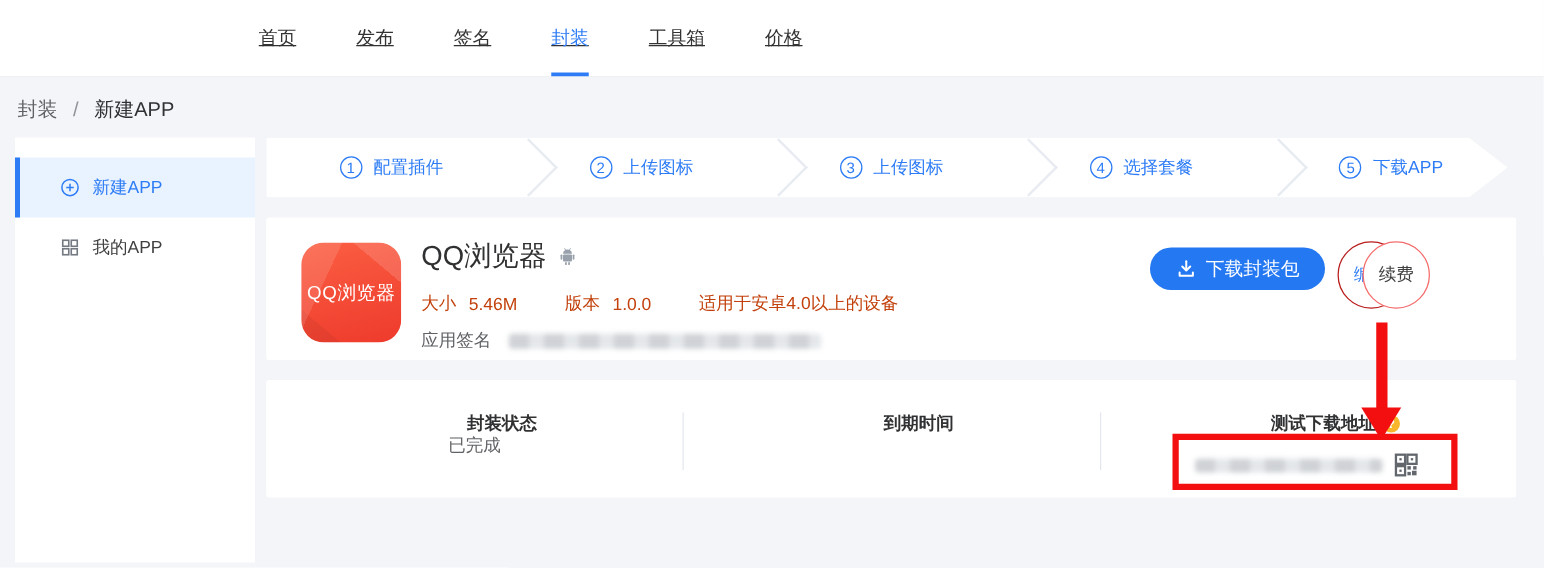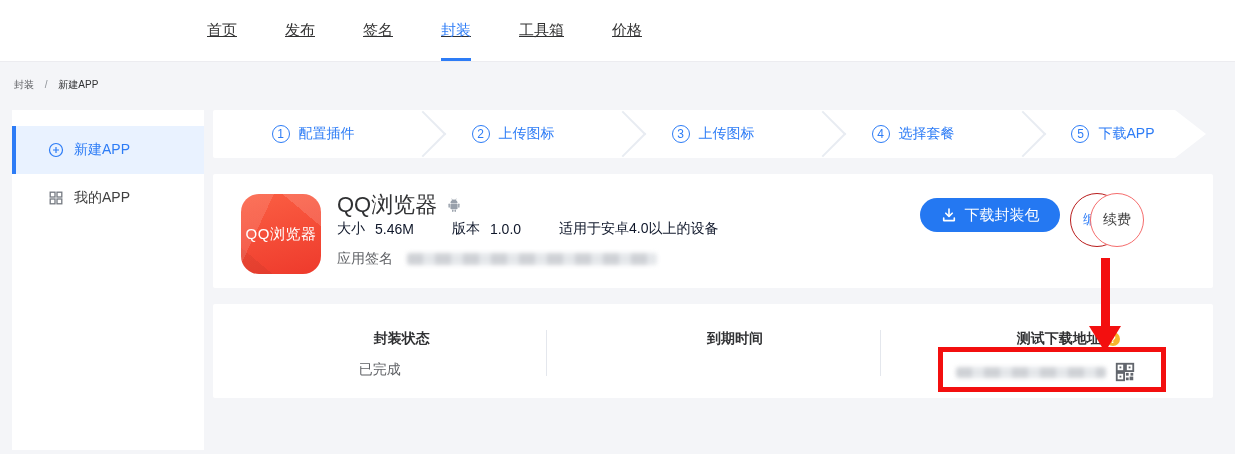--- a/index.html
+++ b/index.html
@@ -17,21 +17,21 @@
     text-decoration:underline;
   }
   .topnav .tab {
     display:flex; align-items:center; font-size:15px; color:#333;
     margin-right:48px; cursor:pointer; border-bottom:3px solid transparent;
     padding-top:3px;
   }
   .topnav .tab.active { color:#2d7cf6; border-bottom-color:#2d7cf6; }
   
   .page { position:absolute; top:62px; left:0; right:0; bottom:0; background:#f4f5f8; }
-  .breadcrumb { position:absolute; top:16px; left:14px; font-size:10px; }
+  .breadcrumb { position:absolute; top:16px; left:14px; font-size:16px; }
   .breadcrumb .crumb1 { color:#606266; cursor:pointer; }
   .breadcrumb .sep { color:#909399; margin:0 8px; }
   .breadcrumb .crumb2 { color:#303133; }
   
   .sidebar { position:absolute; left:12px; top:48px; width:192px; bottom:4px; background:#fff; padding-top:16px; }
   .side-item {
     height:48px; display:flex; align-items:center; padding-left:32px;
     color:#404040; cursor:pointer; border-left:4px solid transparent; gap:10px;
   }
   .side-item.active { background:#e9f2ff; border-left-color:#2d7cf6; color:#2d7cf6; }
@@ -64,21 +64,21 @@
       linear-gradient(115deg, rgba(255,255,255,.12) 0 28%, rgba(255,255,255,0) 28%),
       linear-gradient(-140deg, rgba(255,255,255,.14) 0 22%, rgba(255,255,255,0) 22%),
       linear-gradient(40deg, rgba(0,0,0,.05) 0 18%, rgba(0,0,0,0) 18%),
       linear-gradient(165deg, #fb5f43, #ee3a2c);
     display:flex; align-items:center; justify-content:center;
     color:#fff; font-size:15px; letter-spacing:0.5px;
   }
   .app-info { position:absolute; left:124px; top:16px; }
   .app-title-row { display:flex; align-items:center; gap:8px; }
   .app-title { font-size:22px; color:#303133; }
-  .meta-row { display:flex; align-items:center; font-size:14px; color:#0f172a; }
+  .meta-row { margin-top:14px; display:flex; align-items:center; font-size:14px; color:#c2410c; }
   .meta-row .lab { margin-right:10px; }
   .meta-row .gap { width:38px; }
   .sig-row { margin-top:12px; display:flex; align-items:center; font-size:14px; color:#606266; }
   .masked-bar {
     height:12px; border-radius:3px; opacity:.85;
     background:repeating-linear-gradient(90deg,#c7cacf 0 16px,#e0e3e7 16px 28px);
     filter:blur(2px);
   }
   .sig-mask { width:250px; margin-left:14px; }
   .btn-download {
@@ -93,21 +93,21 @@
   }
   .btn-edit { left:857px; border:1px solid #b91c1c; color:#2d7cf6; }
   .btn-renew { left:877px; border:1px solid #f56c6c; color:#404040; }
   
   .status-card { margin-top:16px; height:94px; display:flex; }
   .st-col { flex:1; position:relative; text-align:center; padding-top:26px; }
   .st-col + .st-col .vdiv {
     position:absolute; left:0; top:26px; height:46px; width:1px; background:#e4e7ed;
   }
   .st-label { font-size:14px; font-weight:700; color:#303133; display:inline-flex; align-items:center; gap:5px;padding-left:44px; }
-  .st-value { margin-top:13px; font-size:14px; color:#606266; }
+  .st-value { font-size:14px; color:#606266; }
   .help-ic {
     width:14px; height:14px; border-radius:50%; background:#f8b62c; color:#fff;
     font-size:10px; font-weight:700; display:inline-flex; align-items:center; justify-content:center;
     cursor:pointer;
   }
   .url-row { margin-top:13px; display:flex; align-items:center; justify-content:center; gap:8px; cursor:pointer; }
   .url-mask { width:150px; height:11px; }
   
   .annotations { position:absolute; inset:0; pointer-events:none; z-index:50; }
   .arrow-shaft { position:absolute; left:1101px; top:258px; width:9px; height:70px; background:#f30f0f; }

